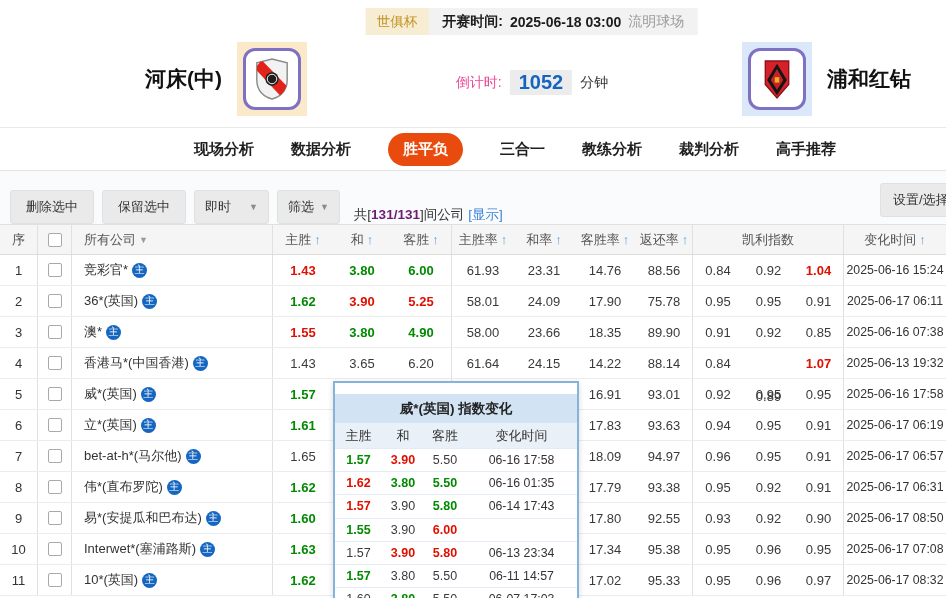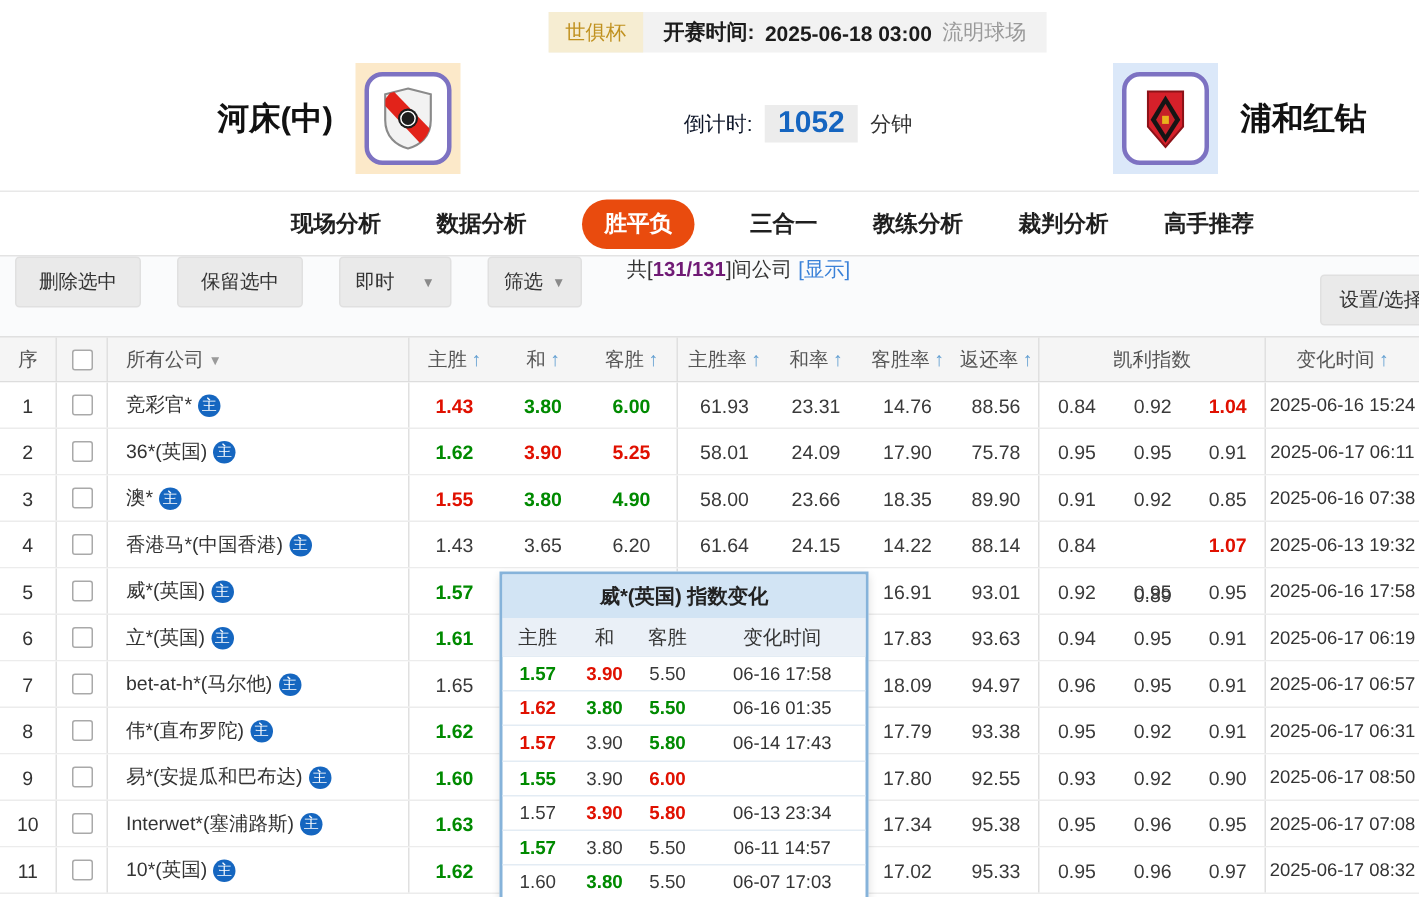--- a/index.html
+++ b/index.html
@@ -19,36 +19,36 @@
   .team-group { position:absolute; top:42px; display:flex; align-items:center; gap:15px; }
   .team-name { font-size:21px; font-weight:bold; color:#111; white-space:nowrap; }
   .logo-box { width:70px; height:74px; display:flex; align-items:center; justify-content:center; }
   .logo-box.home { background:#fce9c9; }
   .logo-box.away { background:#dbe8f9; }
   .logo-inner { width:58px; height:62px; background:#fff; border:3px solid #7d72c2;
     border-radius:12px; display:flex; align-items:center; justify-content:center; }
 
   .countdown { position:absolute; top:70px; left:532px; transform:translateX(-50%);
     display:flex; align-items:center; gap:8px; white-space:nowrap; }
-  .cd-label { color:#0f172a; font-size:14px; }
+  .cd-label { color:#ec4899; font-size:14px; }
   .cd-value { color:#1565c0; font-weight:bold; font-size:20px; background:#ececec; padding:1px 9px; }
   .cd-unit { color:#333; font-size:14px; }
 
   .divider { position:absolute; top:127px; left:0; right:0; height:1px; background:#e8e8e8; }
 
   
   .tab-bar { position:absolute; top:132px; left:84px; right:0; height:34px;
     display:flex; justify-content:center; align-items:center; gap:37px; }
   .tab { font-size:15px; font-weight:bold; color:#1f1f1f; cursor:pointer; white-space:nowrap; }
   .tab.active { background:#e94b0e; color:#fff; padding:7px 15px; border-radius:17px; }
 
   
   .toolbar { position:absolute; top:170px; left:0; right:0; height:54px;
     border-top:1px solid #e3e3e3; background:#fafbfc;
-    display:flex; align-items:flex-start; gap:24px; padding-left:10px; font-size:13px; }
+    display:flex; align-items:flex-end; gap:8px; padding-left:10px; font-size:13px; }
   .tb-btn { background:#eaeaea; border:1px solid #e0e0e0; color:#333; padding:7px 15px;
     border-radius:3px; white-space:nowrap; cursor:pointer; }
   .tb-drop { background:#eaeaea; border:1px solid #e0e0e0; color:#333; padding:7px 10px;
     border-radius:3px; display:flex; align-items:center; gap:18px; cursor:pointer; white-space:nowrap; }
   .tb-drop.narrow { gap:6px; }
   .drop-arrow { color:#8a8a8a; font-size:9px; }
   .count-text { color:#333; font-size:13.5px; margin-left:6px; white-space:nowrap; }
   .count-num { font-weight:bold; color:#701a75; }
   .show-link { color:#3b82d8; cursor:pointer; margin-left:4px; }
   .settings-btn { position:absolute; left:880px; top:12px; background:#eaeaea;
@@ -74,21 +74,21 @@
   .cb { width:14px; height:14px; border:1px solid #a9a9a9; border-radius:2px; background:#fff;
     display:inline-block; cursor:pointer; }
   .main-badge { width:15px; height:15px; border-radius:50%; background:#1566c0; color:#fff;
     font-size:10px; display:inline-flex; align-items:center; justify-content:center;
     margin-left:4px; flex:none; }
 
   
   .popup { position:absolute; top:381px; left:333px; width:246px; background:#fff;
     border:2px solid #86b3da; box-shadow:0 2px 6px rgba(0,0,0,.15); }
   .popup-title { height:29px; background:#d2e4f4; display:flex; align-items:center;
-    justify-content:center; font-weight:bold; font-size:13.5px; color:#222; }
+    justify-content:center; font-weight:bold; font-size:13.5px; color:#222;margin-top:11px; }
   .popup-hrow { display:flex; height:25px; background:#eaf0f7; color:#333; font-size:13px; }
   .popup-row { display:flex; height:23.2px; border-top:1px solid #e3ecf4; font-size:12.5px; }
   .pc { display:flex; align-items:center; justify-content:center; white-space:nowrap; }
 </style>
 </head>
 <body>
 
 <div class="page">
 
   <div class="top-strip">

